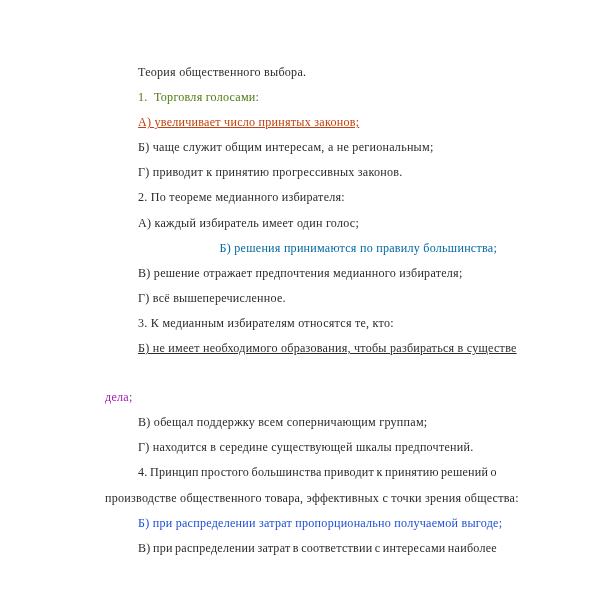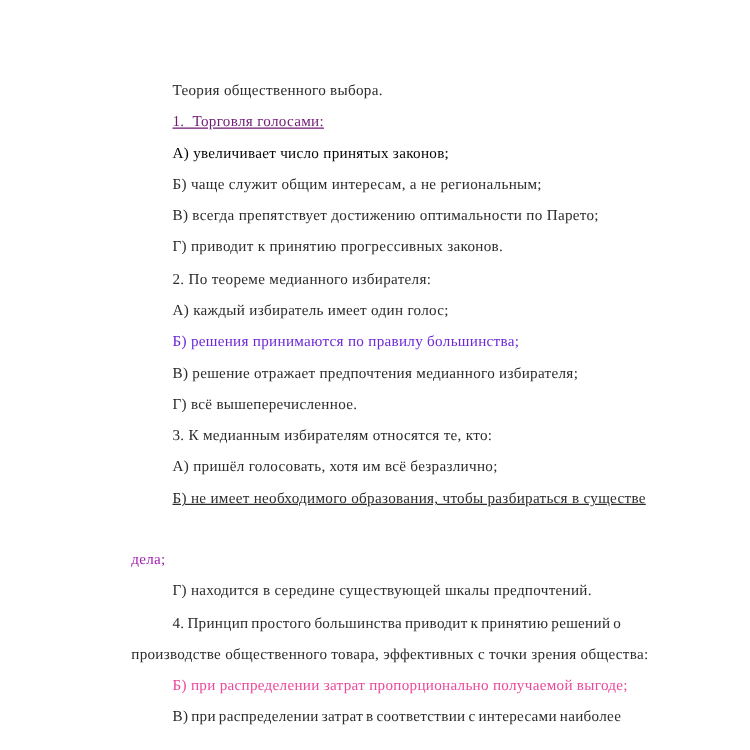--- a/index.html
+++ b/index.html
@@ -64,33 +64,32 @@
   .word {
     display: inline-block;
   }
 </style>
 </head>
 <body style="background: rgb(255, 255, 255);">
 
 <div class="page">
   <div class="text-column" id="text-column">
       <div class="doc-line indent" style="color: rgb(43, 43, 43);">Теория общественного выбора.</div>
-      <div class="doc-line indent" style="color: #701a75; text-decoration: underline;">1.  Торговля голосами:</div>
-      <div class="doc-line indent" style="color: #000000;">А) увеличивает число принятых законов;</div>
+      <div class="doc-line indent" style="color: #4d7c0f;">1.  Торговля голосами:</div>
+      <div class="doc-line indent" style="color: #c2410c; text-decoration: underline;">А) увеличивает число принятых законов;</div>
       <div class="doc-line indent" style="color: rgb(43, 43, 43);">Б) чаще служит общим интересам, а не региональным;</div>
-      <div class="doc-line indent" style="color: rgb(43, 43, 43);">В) всегда препятствует достижению оптимальности по Парето;</div>
       <div class="doc-line indent" style="color: rgb(43, 43, 43);">Г) приводит к принятию прогрессивных законов.</div>
       <div class="doc-line indent" style="color: rgb(43, 43, 43);">2. По теореме медианного избирателя:</div>
       <div class="doc-line indent" style="color: rgb(43, 43, 43);">А) каждый избиратель имеет один голос;</div>
-      <div class="doc-line indent" style="color: #6d28d9;">Б) решения принимаются по правилу большинства;</div>
+      <div class="doc-line indent" style="color: #0369a1; text-align: right;">Б) решения принимаются по правилу большинства;</div>
       <div class="doc-line indent" style="color: rgb(43, 43, 43);">В) решение отражает предпочтения медианного избирателя;</div>
       <div class="doc-line indent" style="color: rgb(43, 43, 43);">Г) всё вышеперечисленное.</div>
       <div class="doc-line indent" style="color: rgb(43, 43, 43);">3. К медианным избирателям относятся те, кто:</div>
-      <div class="doc-line indent" style="color: rgb(43, 43, 43);">А) пришёл голосовать, хотя им всё безразлично;</div>
       <div class="doc-line indent" style="color: rgb(43, 43, 43); text-decoration: underline;">Б) не имеет необходимого образования, чтобы разбираться в существе</div>
       <div class="doc-line flush" style="color: #a21caf; margin-top: 24px;">дела;</div>
+      <div class="doc-line indent" style="color: rgb(43, 43, 43);">В) обещал поддержку всем соперничающим группам;</div>
       <div class="doc-line indent" style="color: rgb(43, 43, 43);">Г) находится в середине существующей шкалы предпочтений.</div>
       <div class="doc-line indent justify" style="color: rgb(43, 43, 43);"><span class="word">4.</span><span class="word">Принцип</span><span class="word">простого</span><span class="word">большинства</span><span class="word">приводит</span><span class="word">к</span><span class="word">принятию</span><span class="word">решений</span><span class="word">о</span></div>
       <div class="doc-line flush" style="color: rgb(43, 43, 43);">производстве общественного товара, эффективных с точки зрения общества:</div>
-      <div class="doc-line indent" style="color: #ec4899;">Б) при распределении затрат пропорционально получаемой выгоде;</div>
+      <div class="doc-line indent" style="color: #1d4ed8;">Б) при распределении затрат пропорционально получаемой выгоде;</div>
       <div class="doc-line indent justify" style="color: rgb(43, 43, 43);"><span class="word">В)</span><span class="word">при</span><span class="word">распределении</span><span class="word">затрат</span><span class="word">в</span><span class="word">соответствии</span><span class="word">с</span><span class="word">интересами</span><span class="word">наиболее</span></div>
     </div>
 </div>
 
 </body></html>

